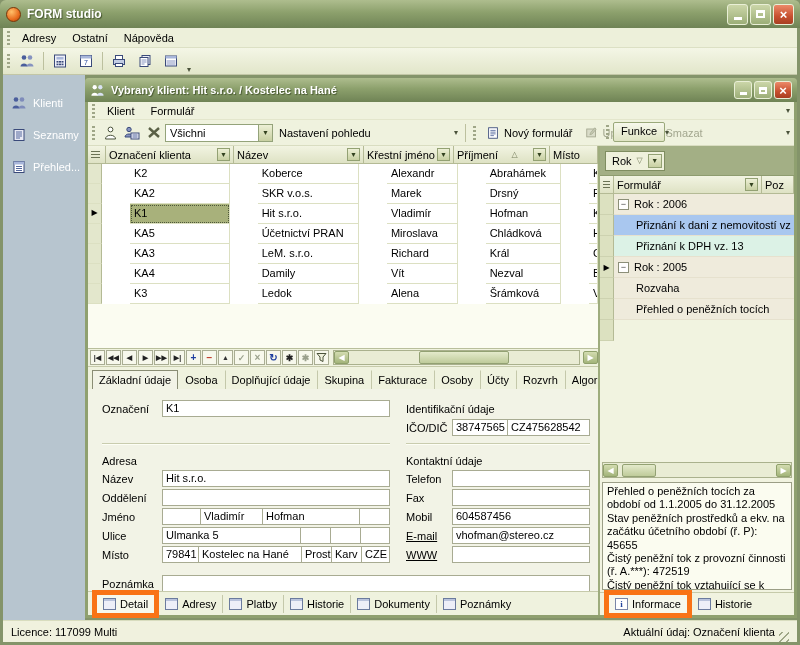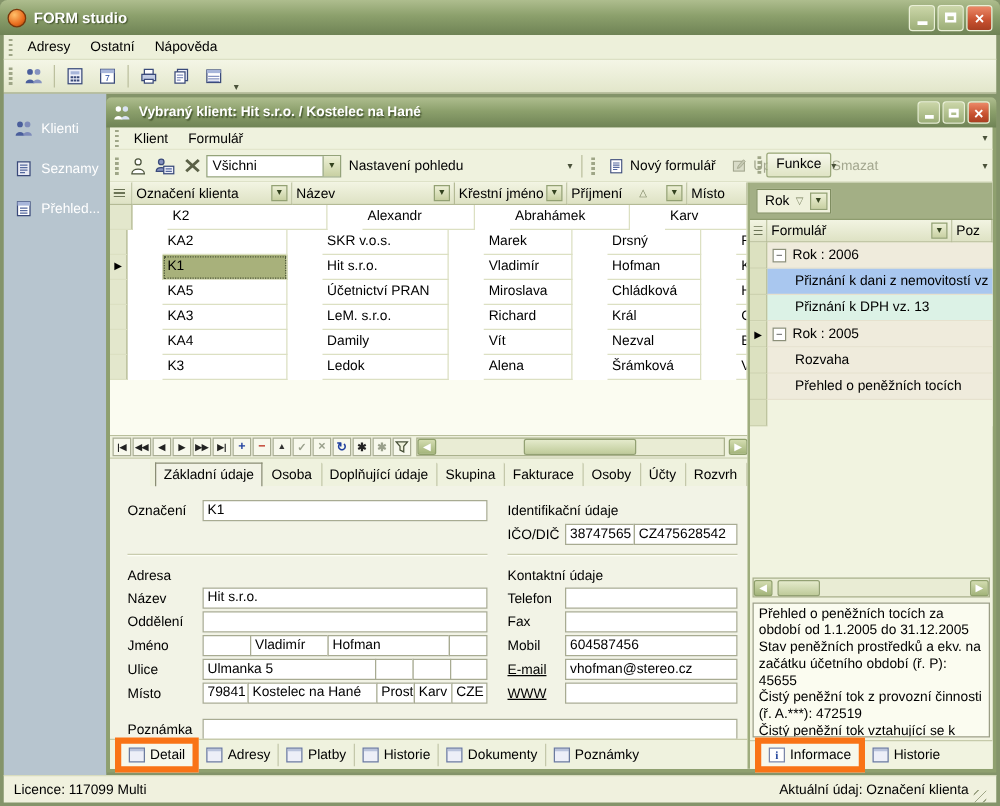--- a/index.html
+++ b/index.html
@@ -95,21 +95,21 @@
   .nbtn:nth-child(11){color:#9AA08C;font-size:10px;} .nbtn:nth-child(12){color:#1F3F9F;font-size:10px;}
   .nbtn:nth-child(13){font-size:9px;} .nbtn:nth-child(14){color:#9AA08C;font-size:9px;}
   .hscroll { flex:1; height:15px; display:flex; margin:0 3px; border:1px solid #AAB18D; background:#E9ECD4; align-items:center; }
   .sbtn { width:15px; height:13px; background:linear-gradient(180deg,#D3DCB0,#A3B47A); color:#fff;
     display:flex; align-items:center; justify-content:center; font-size:8px; border:1px solid #8FA06B; border-radius:2px; }
   .thumb { width:90px; height:13px; margin-left:70px; background:linear-gradient(180deg,#E4EACB,#BFCB9A);
     border:1px solid #93A173; border-radius:2px; }
 
   
   .tabs1 { position:absolute; left:0; top:221px; width:510px; height:22px; background:#EFF2DE;
-    display:flex; align-items:flex-end; padding-left:4px;margin-left:32px; }
+    display:flex; align-items:flex-end; padding-left:4px; }
   .tab { padding:3px 6px; border:1px solid transparent; border-bottom:none; white-space:nowrap; }
   .tab.inact + .tab.inact { border-left:1px solid #C4C8AA; }
   .tab.active { background:#F2F3E6; border:1px solid #8A8D74; border-bottom:1px solid #F2F3E6; position:relative; top:1px; }
 
   
   .form { position:absolute; left:0; top:243px; width:510px; height:202px; background:#F2F3E6; }
   .flabel { position:absolute; white-space:nowrap; }
   .flink { text-decoration:underline; }
   .fin { position:absolute; height:17px; border:1px solid #A8AB92; background:#fff; padding:1px 3px;
     line-height:13px; overflow:hidden; white-space:nowrap; }
@@ -410,20 +410,21 @@
                   <span class="sort">△</span>
                   <span class="dd">▼</span>
                 </div>
               <div class="gh gc5">
                   <span>Místo</span>
                 </div>
             </div>
             <div class="g-row">
               <div class="gi gc0"></div>
               <div class="gc1">K2</div>
+              <div class="gc2">Koberce</div>
               <div class="gc3">Alexandr</div>
               <div class="gc4">Abrahámek</div>
               <div class="gc5">Karv</div>
             </div>
             <div class="g-row">
               <div class="gi gc0"></div>
               <div class="gc1">KA2</div>
               <div class="gc2">SKR v.o.s.</div>
               <div class="gc3">Marek</div>
               <div class="gc4">Drsný</div>

